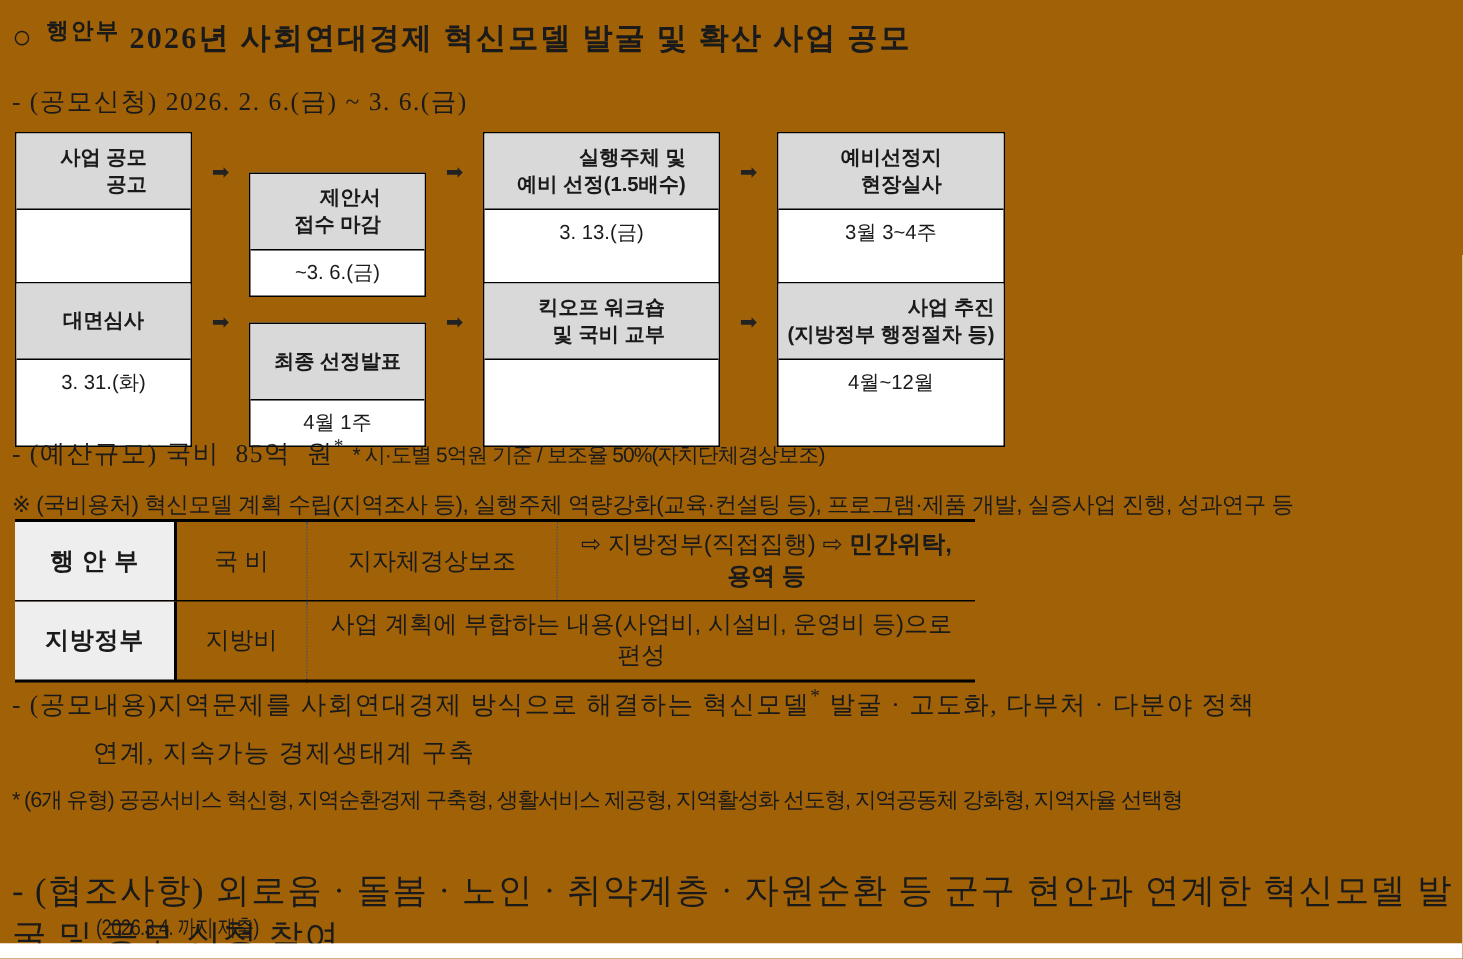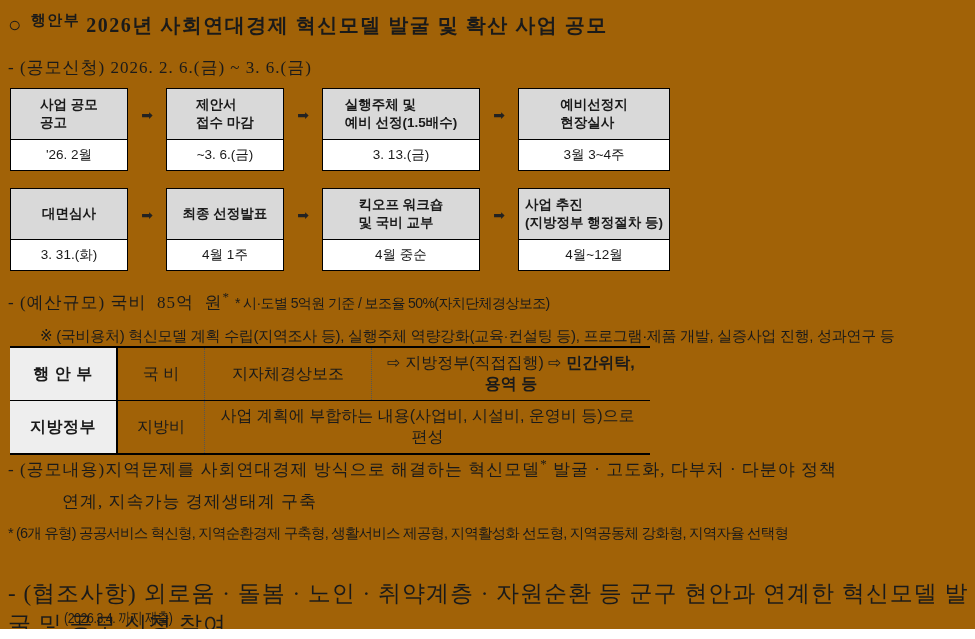--- a/index.html
+++ b/index.html
@@ -12,44 +12,44 @@
   .title-line{position:absolute;left:8px;top:12px;font-size:20px;font-weight:bold;letter-spacing:1.5px;white-space:pre;}
   .title-bullet{font-size:22px;font-weight:normal;margin-right:8px;}
   .title-ministry{position:relative;top:-7px;font-size:15px;margin-right:6px;}
   
   .apply-line{position:absolute;left:8px;top:56px;}
   
   .flow{position:absolute;left:10px;display:flex;align-items:stretch;}
   .flow1{top:88px;}
   .flow2{top:188px;}
   .pbox{border:1.5px solid #000;display:flex;flex-direction:column;background:#fff;box-sizing:border-box;}
-  .w1{width:118px;} .w2{width:118px;} .w3{width:158px;} .w4{width:152px;}
+  .w1{width:118px;} .w2{width:118px;margin-top:27px;} .w3{width:158px;} .w4{width:152px;}
   .box-head{
     background:#d9d9d9;border-bottom:1.5px solid #000;height:50px;
-    display:flex;align-items:center;justify-content:center;text-align:left;
+    display:flex;align-items:center;justify-content:center;text-align:right;
     font-family:"Liberation Sans","DejaVu Sans",sans-serif;font-weight:bold;
     font-size:13.5px;line-height:1.3;white-space:pre-line;
   }
   .box-date{
     height:30px;display:flex;align-items:center;justify-content:center;
     font-family:"Liberation Sans","DejaVu Sans",sans-serif;font-size:13.5px;
   }
   .arrow-cell{width:38px;display:flex;align-items:flex-start;justify-content:center;padding-top:19px;}
   .arrow-glyph{font-family:"DejaVu Sans",sans-serif;font-size:14px;color:#222;}
   
   .budget-line{position:absolute;left:8px;top:291px;white-space:pre;}
   .budget-main{font-size:17px;letter-spacing:1px;}
   .sup-star{position:relative;top:-7px;font-size:13px;}
   .small-note{
     font-family:"Liberation Sans","DejaVu Sans",sans-serif;font-size:14px;
     letter-spacing:-0.6px;margin-left:6px;
   }
   .usage-line{
     position:absolute;left:8px;top:327px;
-    font-family:"Liberation Sans","DejaVu Sans",sans-serif;font-size:15px;letter-spacing:-0.3px;white-space:pre;margin-left:32px;
+    font-family:"Liberation Sans","DejaVu Sans",sans-serif;font-size:15px;letter-spacing:-0.3px;white-space:pre;
   }
   
   .fund-table{
     position:absolute;left:10px;top:346px;width:640px;border-collapse:collapse;
     font-family:"Liberation Sans","DejaVu Sans",sans-serif;font-size:16px;color:#1a1a1a;
     border-top:2.5px solid #000;border-bottom:2.5px solid #000;
   }
   .fund-table td{padding:5px 8px;text-align:center;}
   .fund-table tr.top-row td{border-bottom:1.5px solid #000;}
   .cell-org{background:#eeeeee;font-weight:bold;width:90px;border-right:2px solid #000;letter-spacing:0.5px;}
@@ -78,21 +78,20 @@
 <div class="page">
 
   <div class="title-line"><span class="title-bullet">○</span><span class="title-ministry">행안부</span><span>2026년 사회연대경제 혁신모델 발굴 및 확산 사업 공모</span></div>
 
   <div class="apply-line serif-line">- (공모신청) 2026. 2. 6.(금) ~ 3. 6.(금)</div>
 
   <div class="flow flow1">
     <div class="pbox w1">
       <div class="box-head">사업 공모
 공고</div>
-      <div class="box-date">'26. 2월</div>
     </div>
     <div class="arrow-cell">
         <span class="arrow-glyph">➡</span>
       </div>
     <div class="pbox w2">
       <div class="box-head">제안서
 접수 마감</div>
       <div class="box-date">~3. 6.(금)</div>
     </div>
     <div class="arrow-cell">
@@ -124,21 +123,20 @@
     <div class="pbox w2">
       <div class="box-head">최종 선정발표</div>
       <div class="box-date">4월 1주</div>
     </div>
     <div class="arrow-cell">
         <span class="arrow-glyph">➡</span>
       </div>
     <div class="pbox w3">
       <div class="box-head">킥오프 워크숍
 및 국비 교부</div>
-      <div class="box-date">4월 중순</div>
     </div>
     <div class="arrow-cell">
         <span class="arrow-glyph">➡</span>
       </div>
     <div class="pbox w4">
       <div class="box-head">사업 추진
 (지방정부 행정절차 등)</div>
       <div class="box-date">4월~12월</div>
     </div>
   </div>

